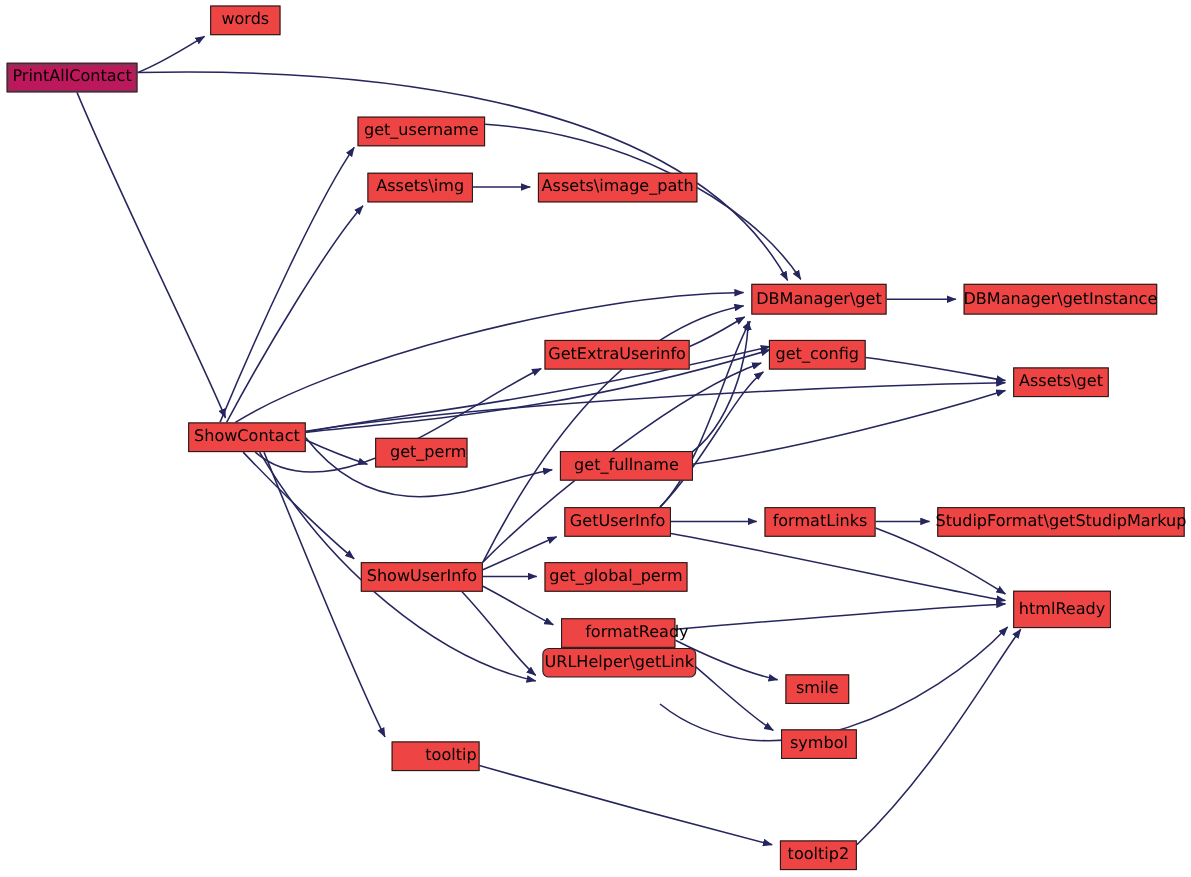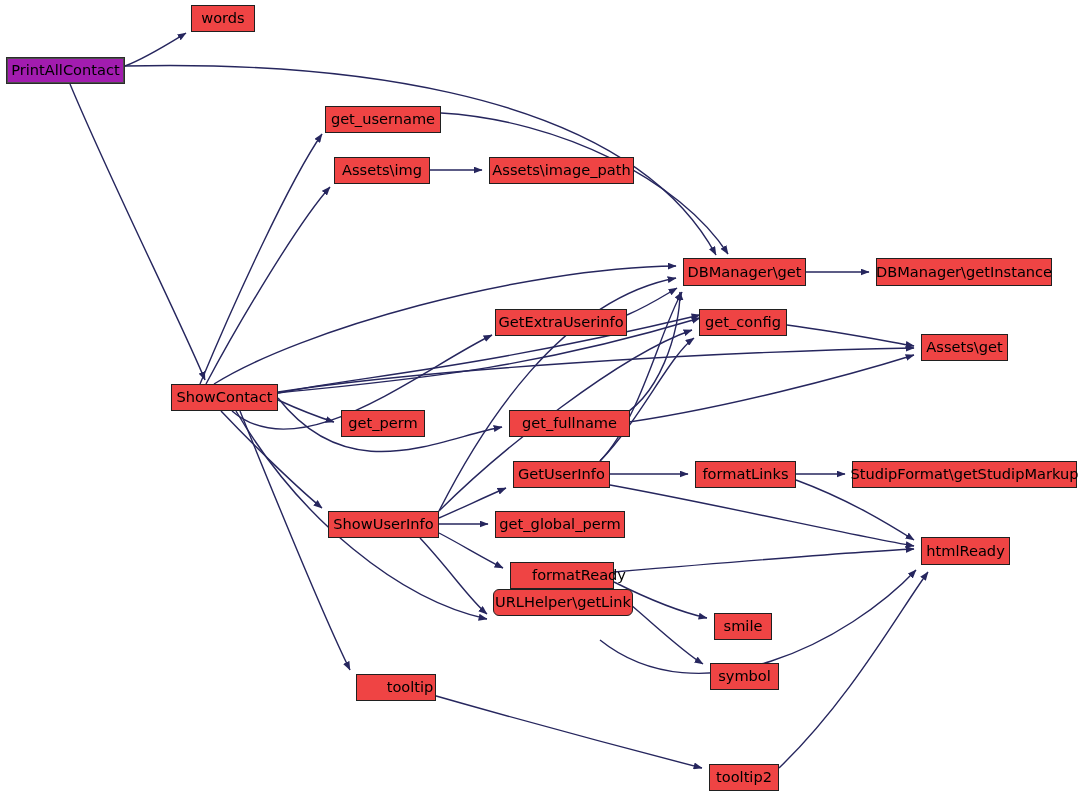--- a/index.html
+++ b/index.html
@@ -3,21 +3,21 @@
 <meta charset="utf-8">
 <title>Call graph</title>
 <style>
   html,body{margin:0;padding:0;background:#ffffff;}
   body{font-family:"DejaVu Sans","Liberation Sans",sans-serif;}
   #canvas{position:relative;width:1083px;height:797px;background:#ffffff;overflow:hidden;}
   #edges{position:absolute;left:0;top:0;width:1083px;height:797px;}
   .node{position:absolute;box-sizing:border-box;border:1px solid #202020;
         background:#ef4444;display:flex;align-items:center;justify-content:center;
         font-size:14.6px;color:#000000;white-space:nowrap;line-height:1;}
-  .node.root{background:#a21caf;border:1px solid #2b2b2b;box-shadow:0 0 0 1px #4d4d4d inset;}
+  .node.root{background:#be185d;border:1px solid #2b2b2b;box-shadow:0 0 0 1px #4d4d4d inset;}
   .node span{pointer-events:none;}
 </style>
 </head>
 <body>
 
 <div id="canvas">
 
   <svg id="edges" viewBox="0 0 1083 797" xmlns="http://www.w3.org/2000/svg">
     <defs>
       <marker id="ah" markerWidth="9" markerHeight="7" refX="8.4" refY="3.5" orient="auto" markerUnits="userSpaceOnUse">
@@ -95,42 +95,42 @@
       </div>
       <div class="node" style="left: 699px; top: 309px; width: 88px; height: 27px;">
         <span>get_config</span>
       </div>
       <div class="node" style="left: 921px; top: 334px; width: 87px; height: 27px;">
         <span>Assets\get</span>
       </div>
       <div class="node" style="left: 171px; top: 384px; width: 107px; height: 27px;">
         <span>ShowContact</span>
       </div>
-      <div class="node" style="left: 341px; top: 410px; width: 84px; height: 27px;">
+      <div class="node" style="left: 341px; top: 398px; width: 84px; height: 27px; justify-content: flex-end;">
         <span>get_perm</span>
       </div>
       <div class="node" style="left: 509px; top: 410px; width: 121px; height: 27px;">
         <span>get_fullname</span>
       </div>
       <div class="node" style="left: 513px; top: 461px; width: 97px; height: 27px;">
         <span>GetUserInfo</span>
       </div>
       <div class="node" style="left: 695px; top: 461px; width: 101px; height: 27px;">
         <span>formatLinks</span>
       </div>
       <div class="node" style="left: 852px; top: 461px; width: 225px; height: 27px;">
         <span>StudipFormat\getStudipMarkup</span>
       </div>
       <div class="node" style="left: 328px; top: 511px; width: 111px; height: 27px;">
         <span>ShowUserInfo</span>
       </div>
       <div class="node" style="left: 495px; top: 511px; width: 130px; height: 27px;">
         <span>get_global_perm</span>
       </div>
-      <div class="node" style="left: 921px; top: 537px; width: 89px; height: 28px;">
+      <div class="node" style="left: 921px; top: 537px; width: 89px; height: 34px;">
         <span>htmlReady</span>
       </div>
       <div class="node" style="left: 510px; top: 562px; width: 104px; height: 27px; padding-left: 34px;">
         <span>formatReady</span>
       </div>
       <div class="node" style="left: 493px; top: 589px; width: 140px; height: 27px; border-radius: 6px;">
         <span>URLHelper\getLink</span>
       </div>
       <div class="node" style="left: 714px; top: 613px; width: 58px; height: 27px;">
         <span>smile</span>

